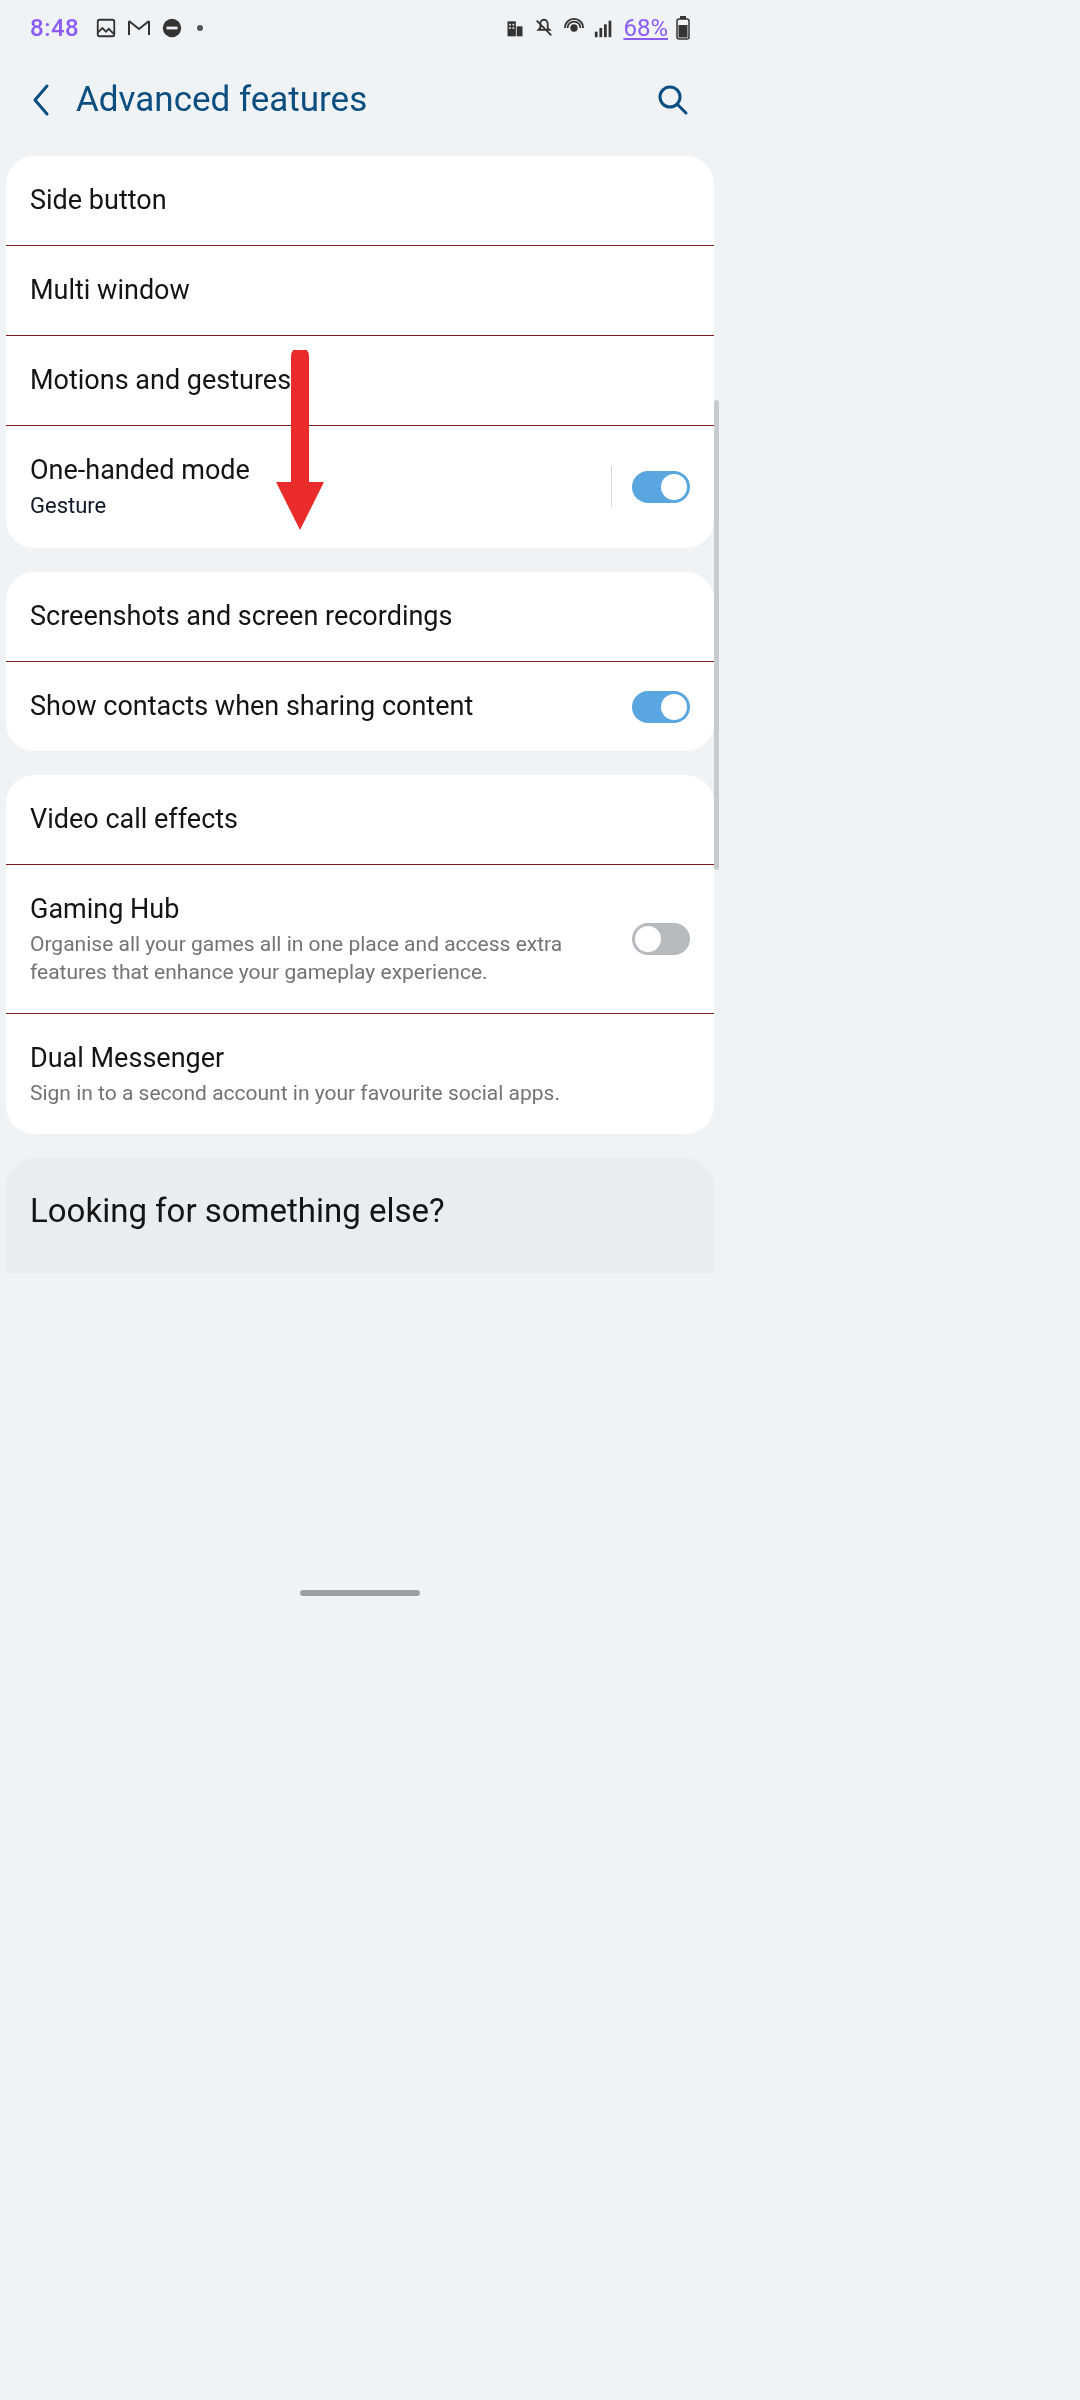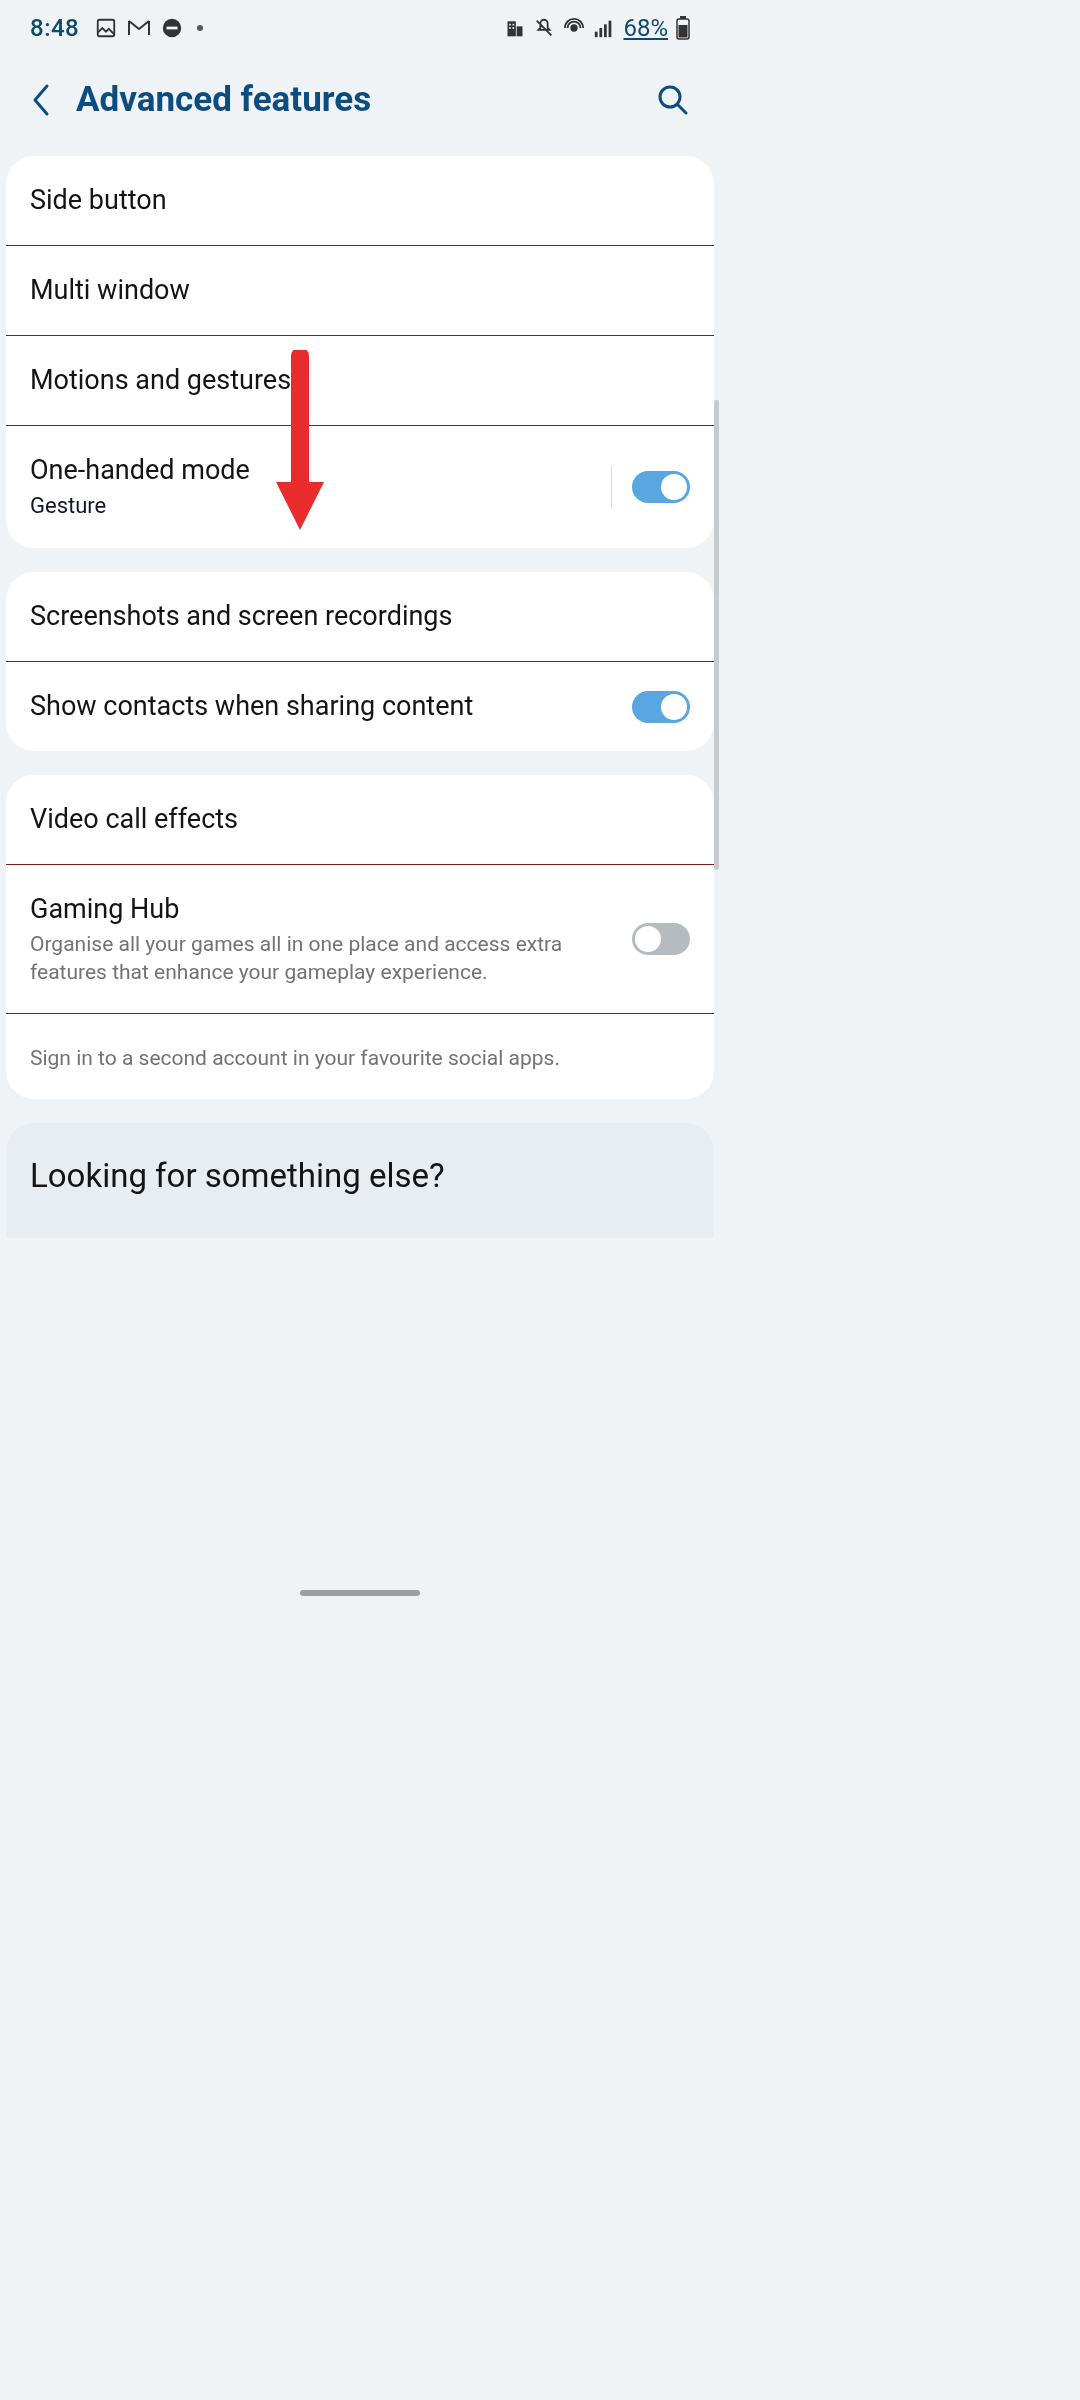--- a/index.html
+++ b/index.html
@@ -14,21 +14,21 @@
     transform-origin: top left;
   }
 
   
   .statusbar {
     height: 55px;
     padding: 0 30px;
     display: flex;
     align-items: center;
     font-size: 24px;
-    color: #0c4a6e;
+    color: #8b5cf6;
     gap: 11px;
   }
   .statusbar .left { display: flex; align-items: center; gap: 10px; }
   .statusbar .spacer { flex: 1; }
   .statusbar .right { display: flex; align-items: center; gap: 8px; text-decoration: underline; }
   .statusbar .time { font-weight: 500; letter-spacing: 0.5px; margin-right: 6px;}
   .sb-ico { display: inline-flex; align-items: center; justify-content: center; }
   .sb-ico svg { display: block; }
   .dot-tiny { width: 6px; height: 6px; border-radius: 50%; background: #555; margin-left: 4px; }
 
@@ -36,21 +36,21 @@
   .header {
     display: flex;
     align-items: center;
     padding: 24px 30px 36px 30px;
     gap: 22px;
   }
   .back-chevron svg, .search-btn svg { display: block; }
   .header-title {
     color: #0c4d80;
     font-size: 35px;
-    font-weight: 700;
+    font-weight: 400;
     flex: 1;
   }
 
   
   .content {
     padding: 0 6px;
   }
   .card {
     background: #ffffff;
     border-radius: 28px;
@@ -286,20 +286,21 @@
       <div class="text">
         <div class="label">Gaming Hub</div>
         <div class="sub">Organise all your games all in one place and access extra features that enhance your gameplay experience.</div>
       </div>
       <div class="toggle off">
           <div class="knob"></div>
         </div>
     </div>
     <div class="row">
       <div class="text">
+        <div class="label">Dual Messenger</div>
         <div class="sub">Sign in to a second account in your favourite social apps.</div>
       </div>
     </div>
   </div>
 
   <div class="card suggest">
     <div class="row">
       <div class="text">
           <div class="label">Looking for something else?</div>
         </div>

